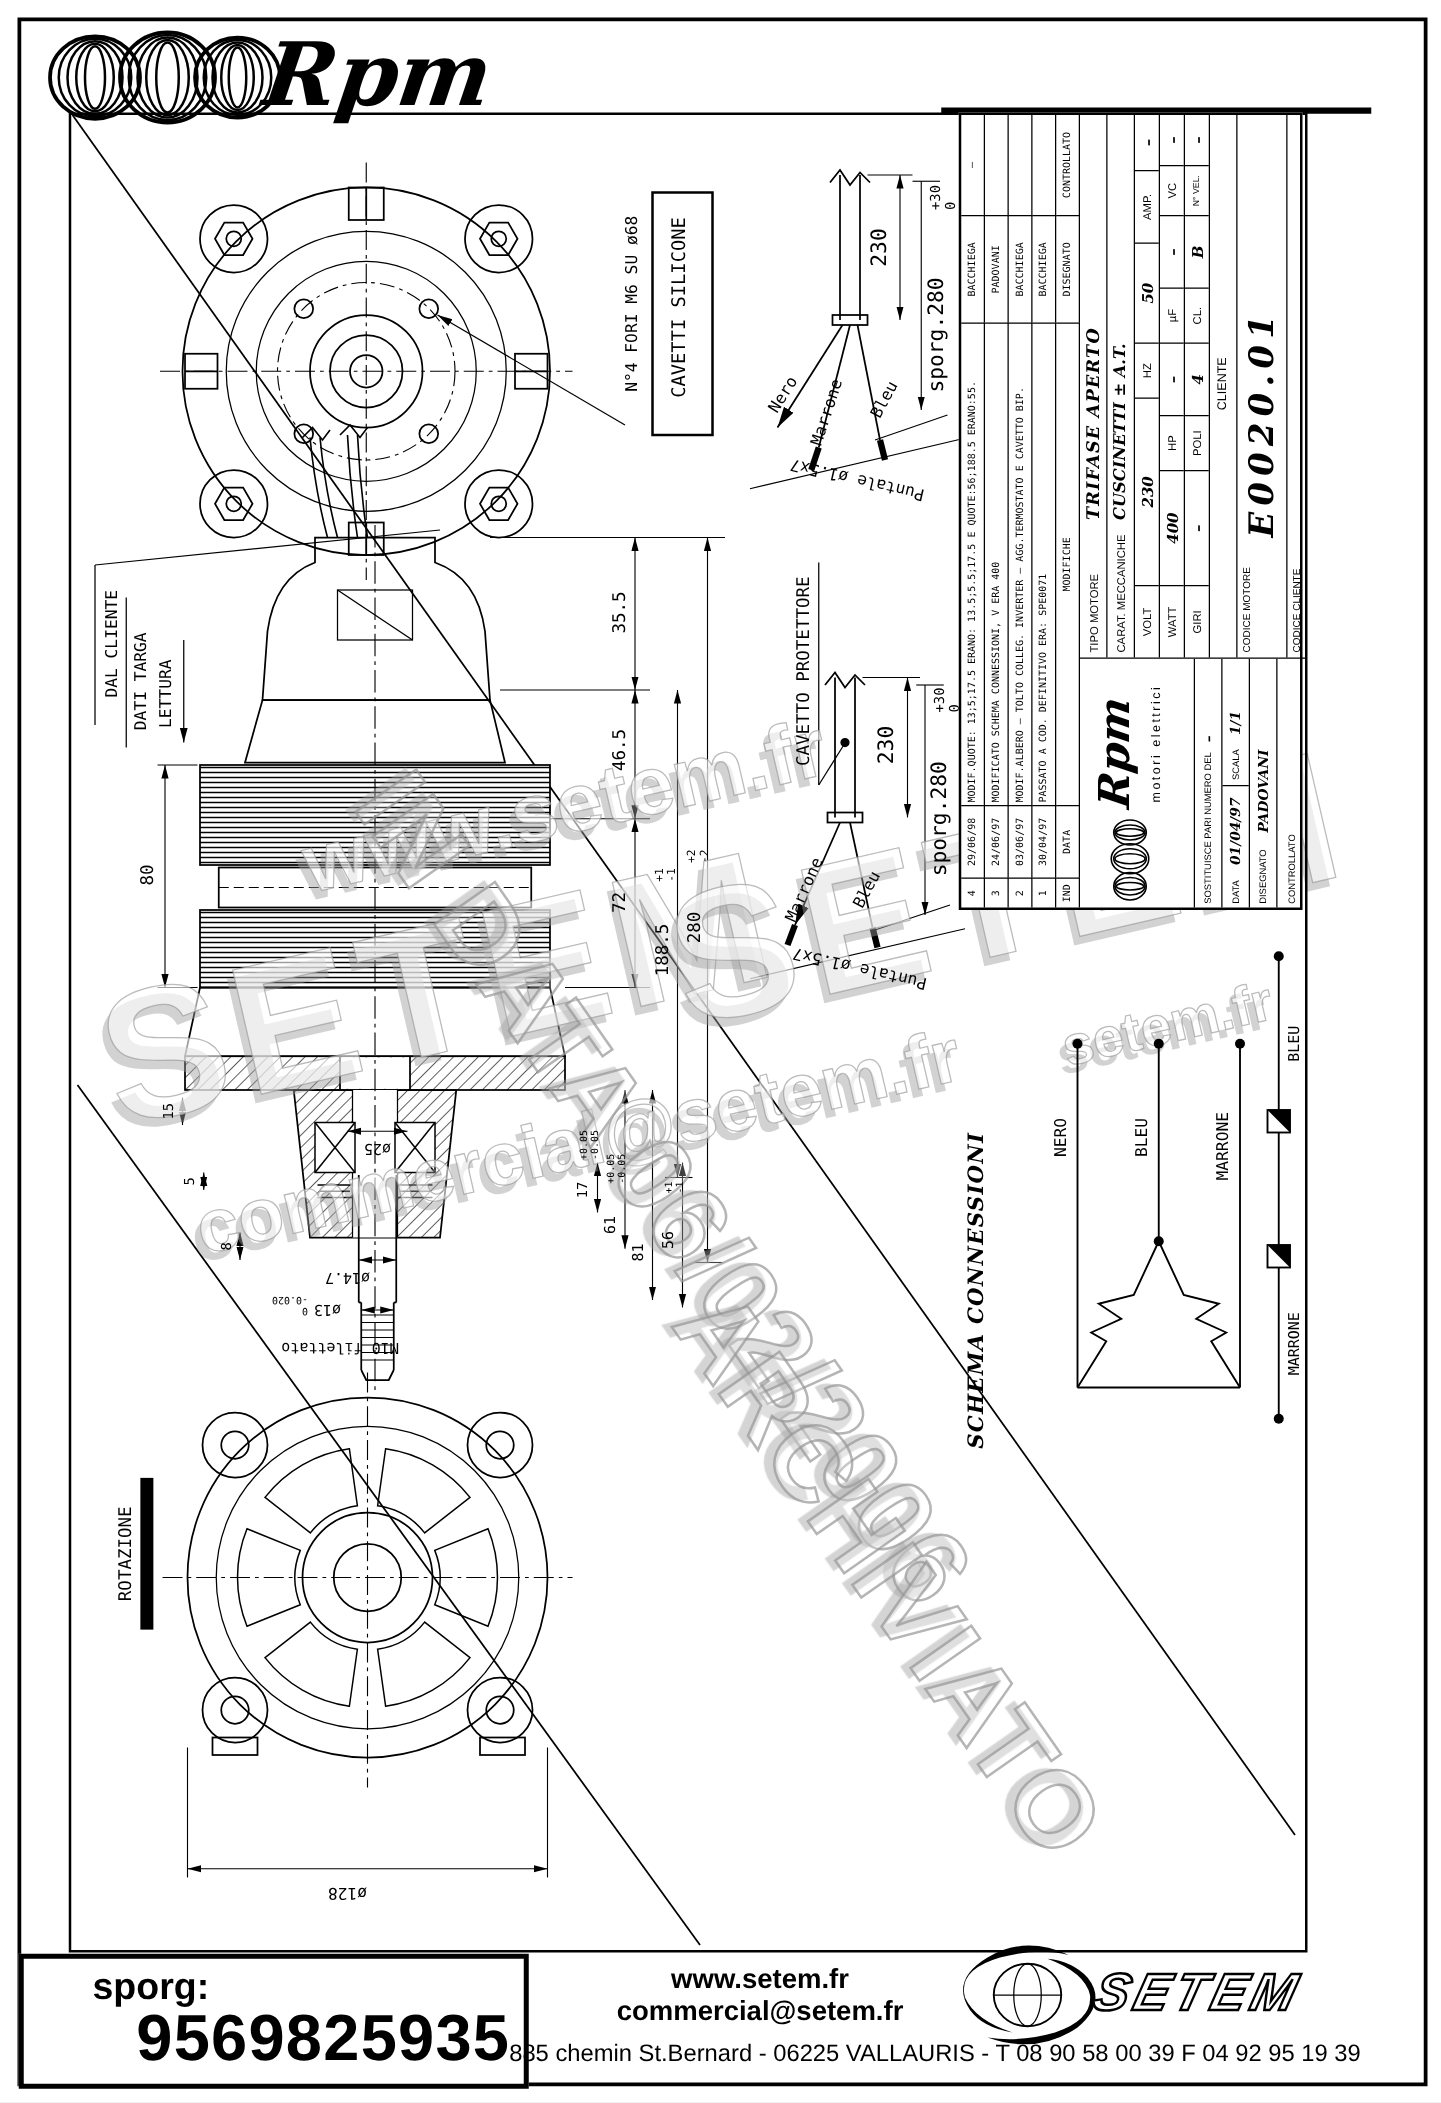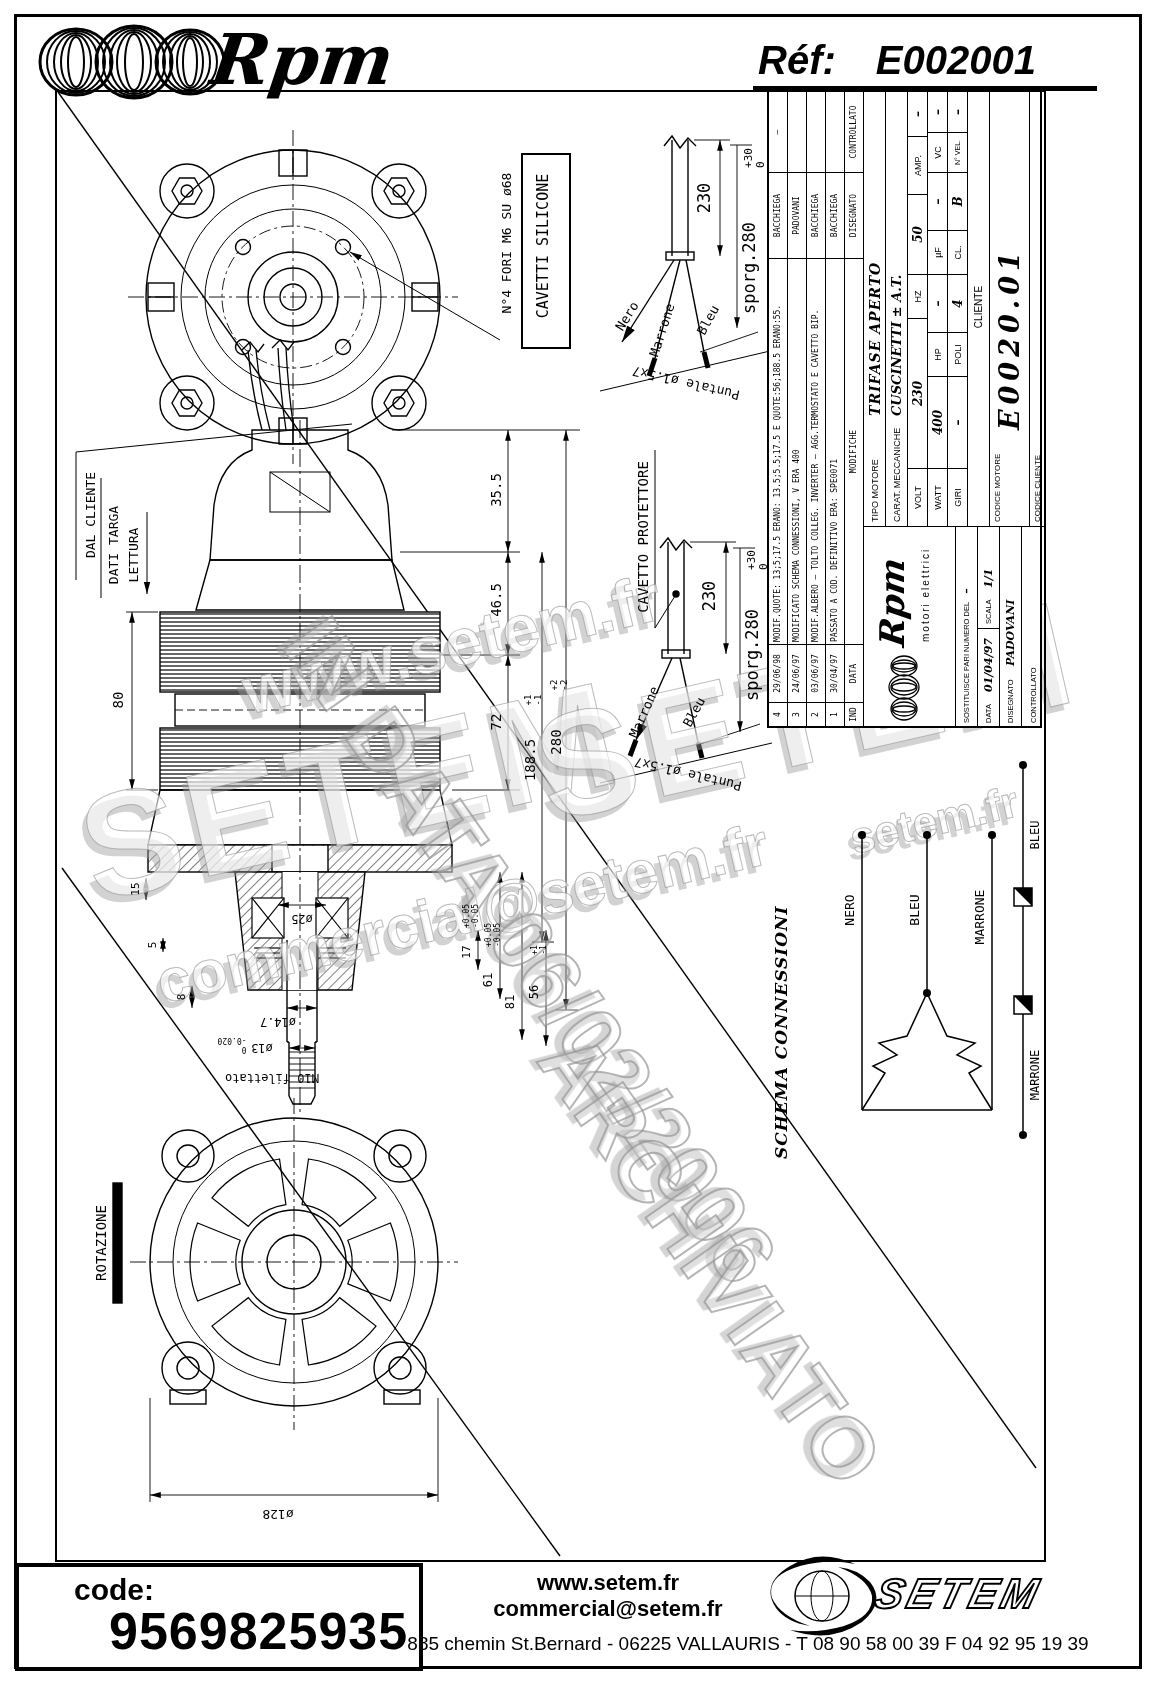--- a/index.html
+++ b/index.html
@@ -363,23 +363,20 @@
     <div class="wm" style="left:520px;top:690px;font-size:148px;letter-spacing:8px;transform:rotate(-13deg);">SETEM</div>
     <div class="wm" style="left:150px;top:950px;font-size:60px;transform:rotate(-13deg);">commercial@setem.fr</div>
     <div class="wm" style="left:845px;top:815px;font-size:44px;transform:rotate(-13deg);">setem.fr</div>
     <div class="wm-stamp" style="left:345px;top:600px;font-size:86px;transform:rotate(55deg);">IN DATA 06/02/2006</div>
     <div class="wm-stamp" style="left:600px;top:1015px;font-size:86px;transform:rotate(55deg);">ARCHIVIATO</div>
   </div>
 
   <div class="outer-frame"></div>
   <div class="inner-frame"></div>
   <div class="brand">Rpm</div>
-  <div class="ref">
-    <span>Réf:</span><span class="gap"></span><span>E002001</span>
-  </div>
   <div class="ref-underline"></div>
 
   <div class="lbl v" style="left:506px;top:243px;font-size:13px;">N°4 FORI M6 SU ø68</div>
   <div class="abs boxed" style="left:521px;top:153px;width:40px;height:182px;">
     <div class="lbl v" style="left:20px;top:91px;font-size:15px;">CAVETTI SILICONE</div>
   </div>
 
   <div class="lbl v" style="left:90px;top:515px;font-size:13px;">DAL CLIENTE</div>
   <div class="lbl v" style="left:113px;top:545px;font-size:13px;">DATI TARGA</div>
   <div class="lbl v" style="left:133px;top:555px;font-size:13px;">LETTURA</div>
@@ -583,21 +580,21 @@
       </svg>
       <div class="sc-lbl" style="left:255px;top:82px;">NERO</div>
       <div class="sc-lbl" style="left:255px;top:147px;">BLEU</div>
       <div class="sc-lbl" style="left:248px;top:212px;">MARRONE</div>
       <div class="sc-lbl" style="left:90px;top:268px;font-size:12px;">MARRONE</div>
       <div class="sc-lbl" style="left:330px;top:268px;font-size:12px;">BLEU</div>
     </div>
   </div>
 
   <div class="code-box">
-    <div class="sans" style="position:absolute;left:55px;top:6px;font-size:30px;font-weight:bold;">code:</div>
+    <div class="sans" style="position:absolute;left:55px;top:6px;font-size:30px;font-weight:bold;">sporg:</div>
     <div class="sans" style="position:absolute;left:90px;top:34px;font-size:52px;font-weight:bold;letter-spacing:1px;">9569825935</div>
   </div>
   <div class="lbl sans" style="left:608px;top:1583px;font-size:22px;font-weight:bold;">www.setem.fr</div>
   <div class="lbl sans" style="left:608px;top:1609px;font-size:22px;font-weight:bold;">commercial@setem.fr</div>
   <div class="lbl sans" style="left:748px;top:1644px;font-size:19px;">885 chemin St.Bernard  -  06225 VALLAURIS  -  T 08 90 58 00 39   F 04 92 95 19 39</div>
   <div class="setem-text">SETEM</div>
 
 </div>
 
 </body></html>

